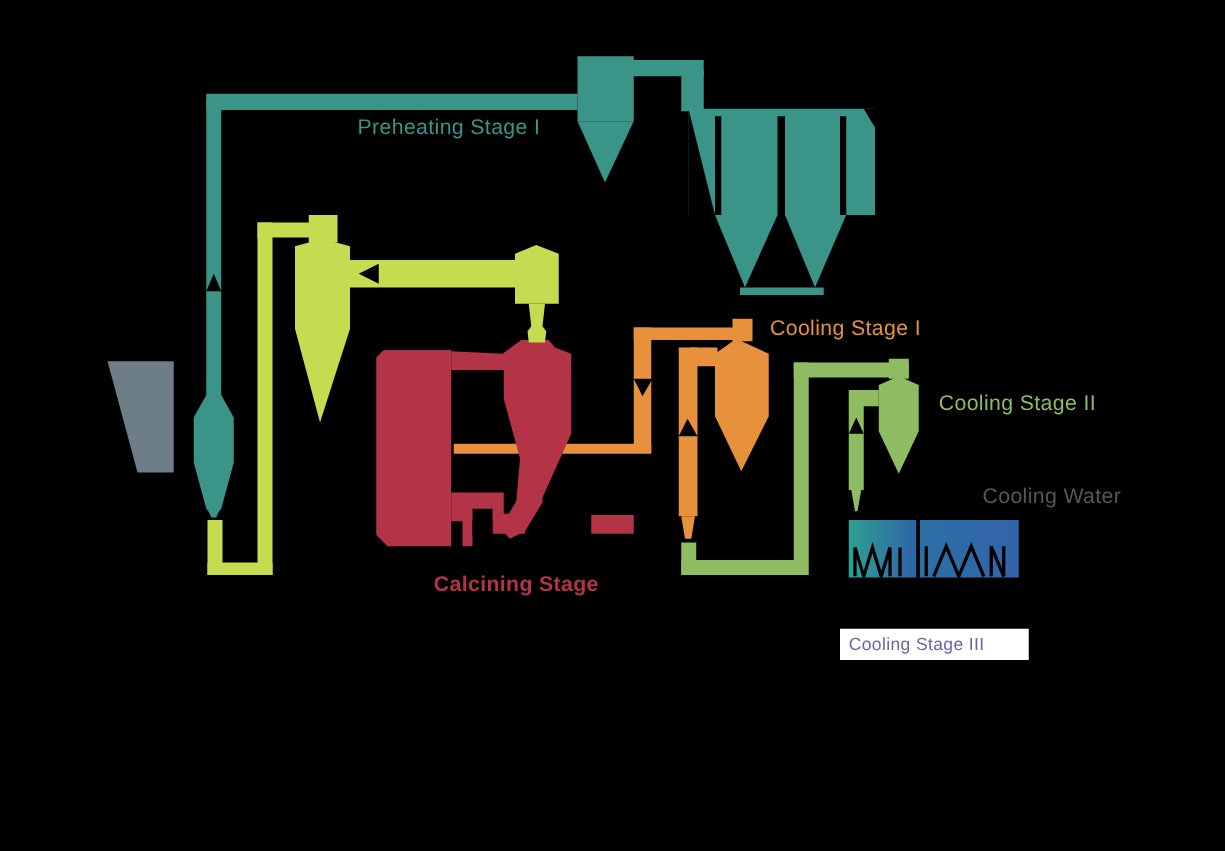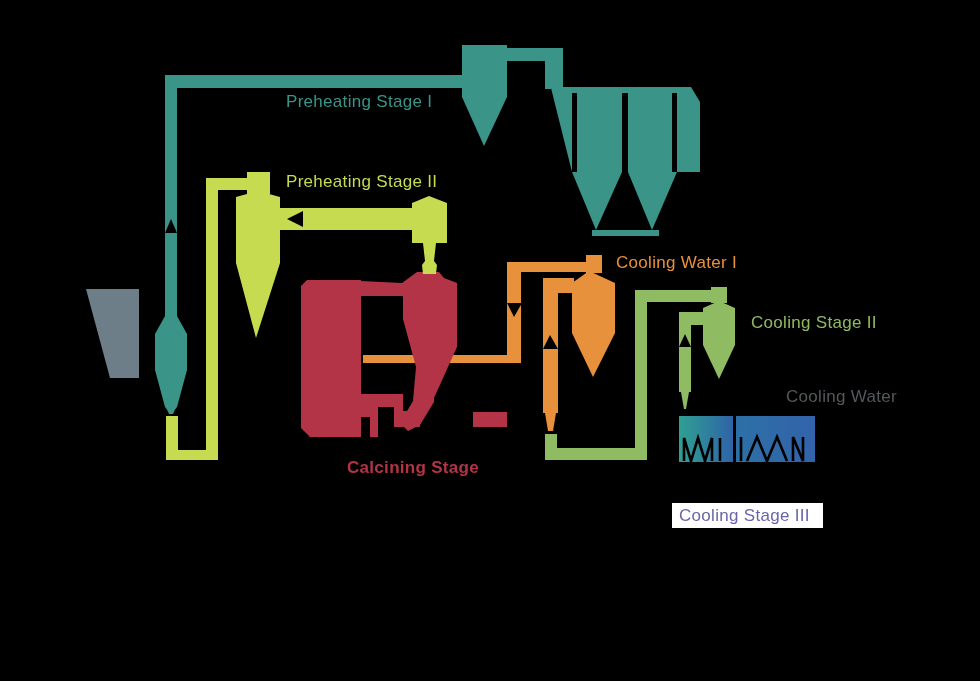--- a/index.html
+++ b/index.html
@@ -6,21 +6,21 @@
   .canvas{
     position:relative;width:980px;height:681px;background:#000;
     overflow:hidden;font-family:"Liberation Sans",sans-serif;
   }
   .canvas svg{position:absolute;left:0;top:0;}
   .lbl{
     position:absolute;font-size:17px;font-weight:500;letter-spacing:.3px;
     line-height:1.2;white-space:nowrap;
   }
   .lbl-boxed{
-    position:absolute;font-size:17px;font-weight:500;letter-spacing:.3px;
+    position:absolute;font-size:14px;font-weight:500;letter-spacing:.3px;
     line-height:25px;height:25px;width:151px;padding-left:7px;
     box-sizing:border-box;white-space:nowrap;
   }
 </style>
 </head>
 <body>
 
 <div class="canvas">
 
 <svg width="980" height="681" viewBox="0 0 980 681">
@@ -128,25 +128,24 @@
     <polygon points="171,219 177,233 165,233"></polygon>
     <polygon points="287,219 303,211 303,227"></polygon>
     <polygon points="507,303 522,303 514,317"></polygon>
     <polygon points="550,335 558,349 543,349"></polygon>
     <polygon points="685,334 691,347 679,347"></polygon>
   </g>
 </svg>
 
 <div class="lbl" style="left: 286px; top: 92px; color: rgb(58, 148, 136);">Preheating Stage I</div>
 
-<div class="lbl" style="left: 286px; top: 172px; color: rgb(198, 219, 79);">Preheating Stage II</div>
 
 <div class="lbl" style="left: 347px; top: 458px; color: rgb(178, 52, 70); font-weight: bold;">Calcining Stage</div>
 
-<div class="lbl" style="left: 616px; top: 253px; color: rgb(232, 145, 61);">Cooling Water I</div>
+<div class="lbl" style="left: 616px; top: 253px; color: rgb(232, 145, 61);">Cooling Stage I</div>
 
 <div class="lbl" style="left: 751px; top: 313px; color: rgb(143, 188, 99); text-align: center;">Cooling Stage II</div>
 
 <div class="lbl" style="left: 786px; top: 387px; color: rgb(83, 88, 91); text-align: center;">Cooling Water</div>
 
 <div class="lbl-boxed" style="left: 672px; top: 503px; color: rgb(105, 102, 168); background-color: rgb(255, 255, 255);">Cooling Stage III</div>
 
 </div>
 
 </body></html>

